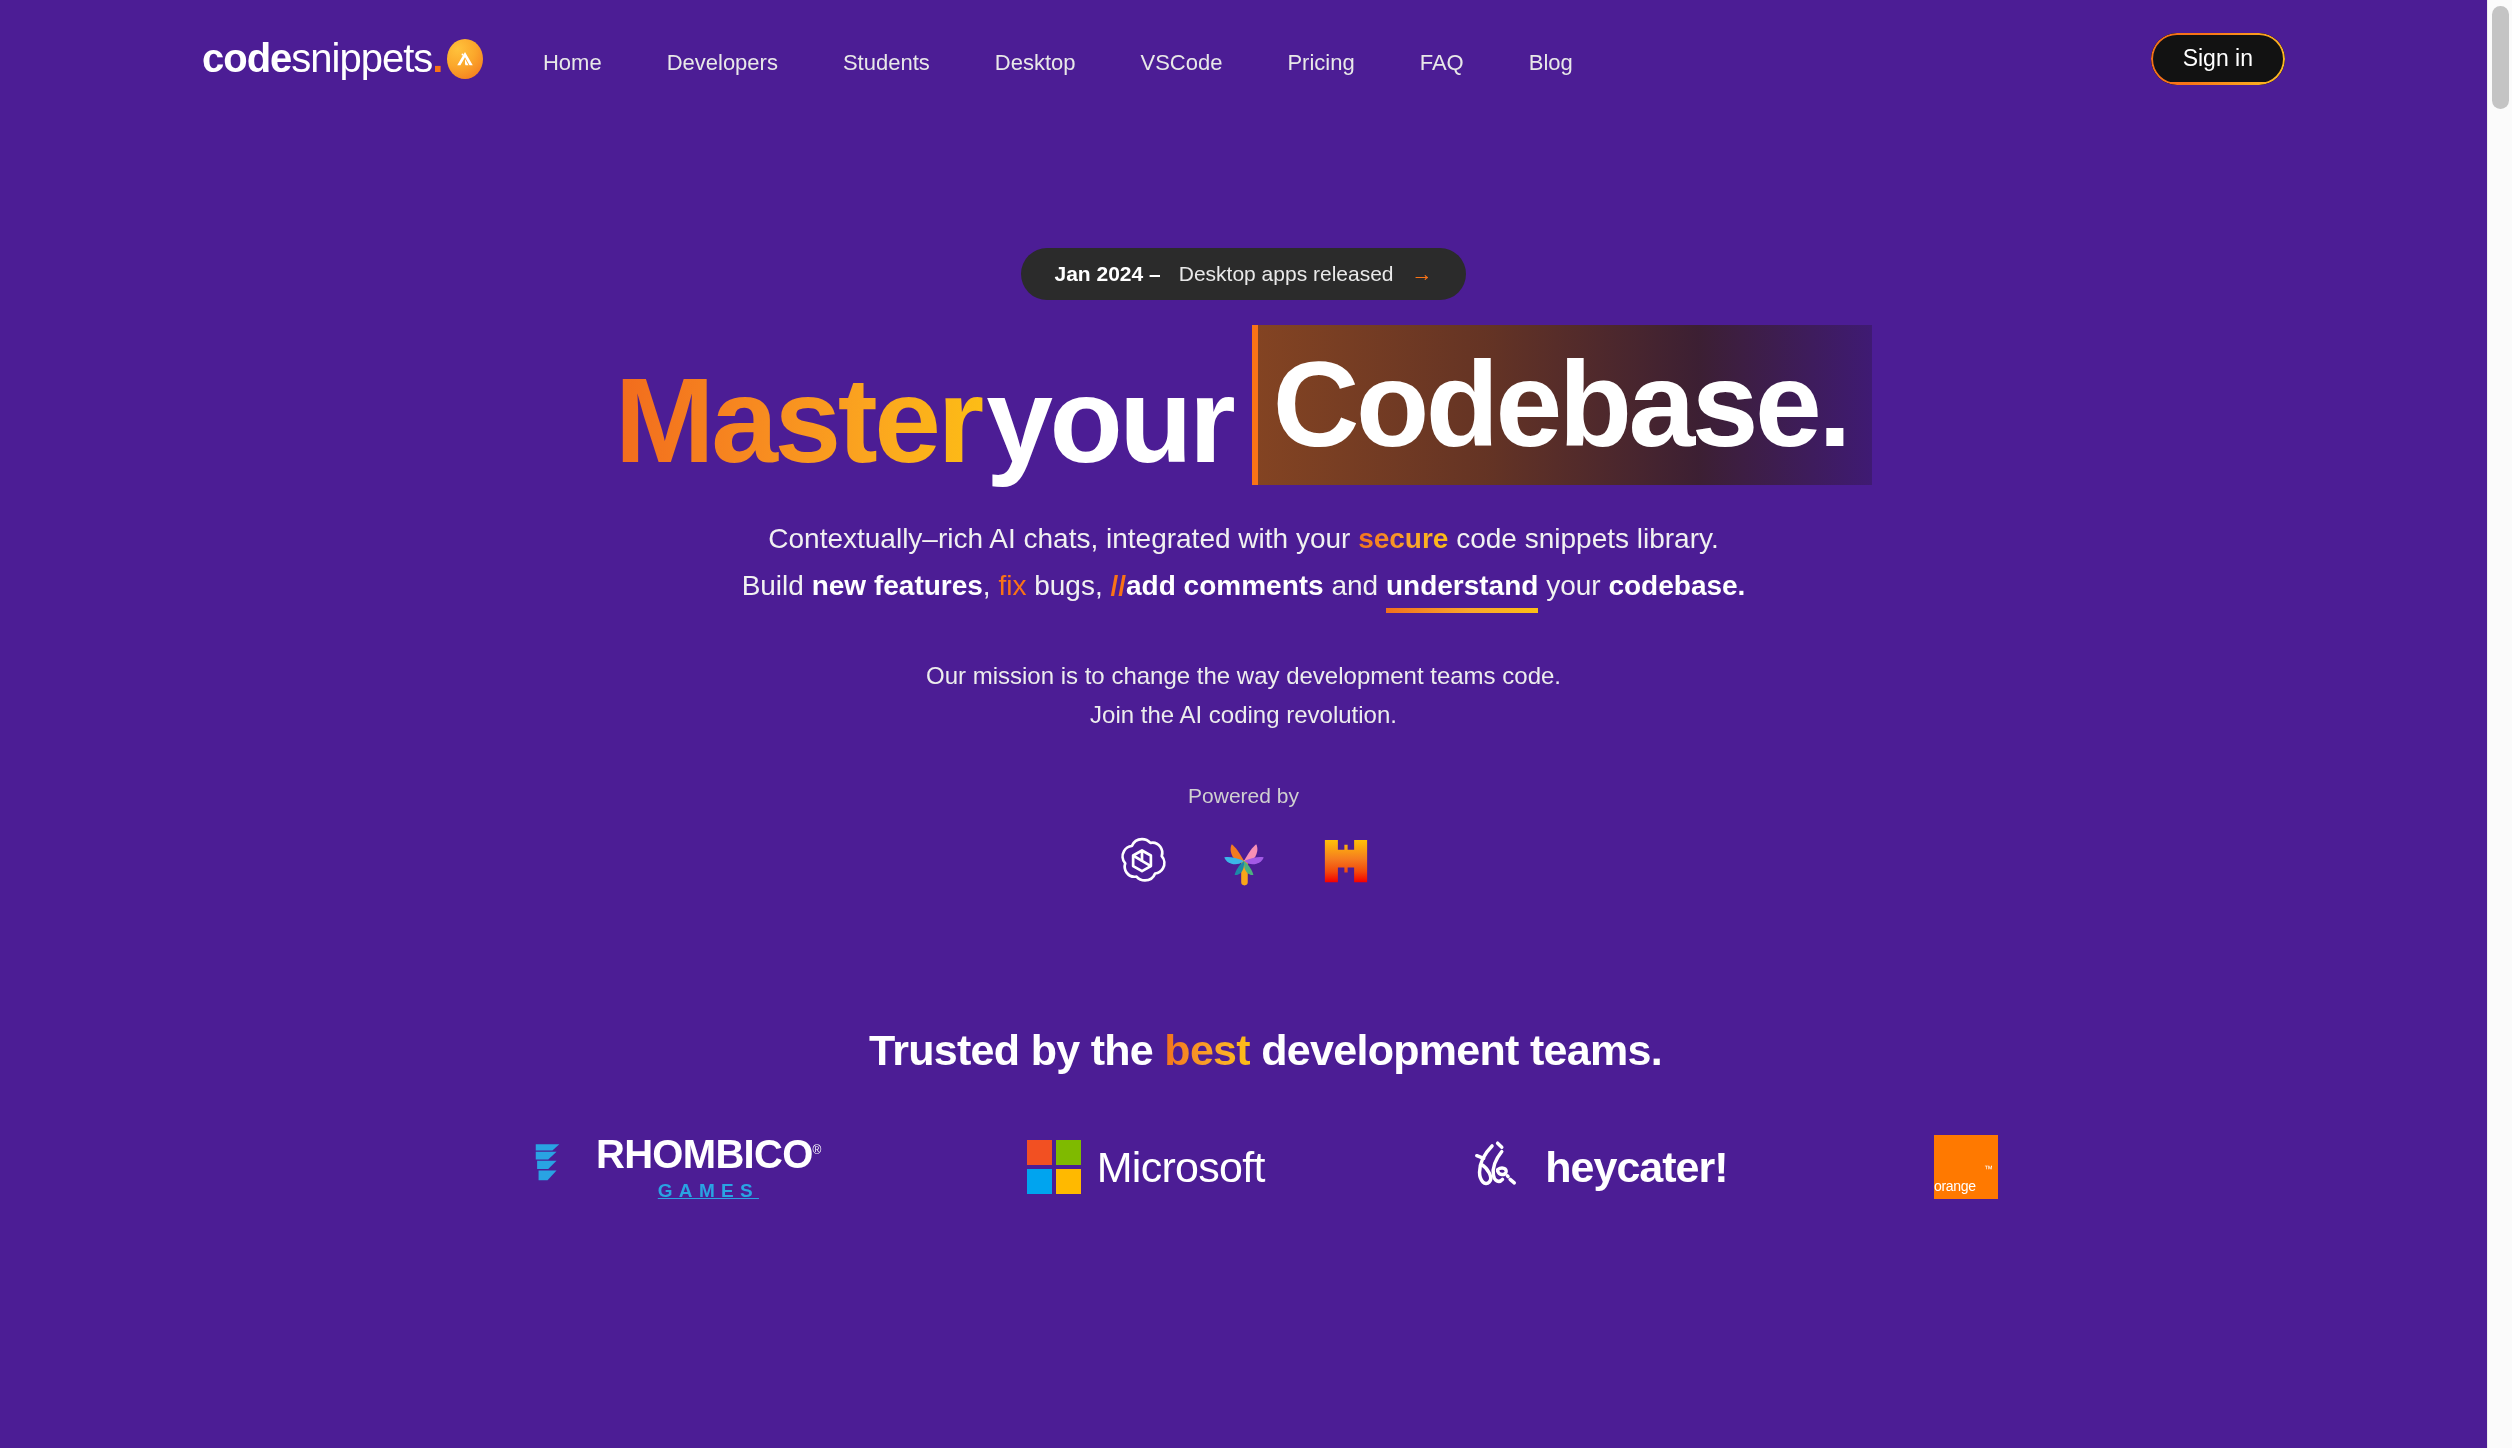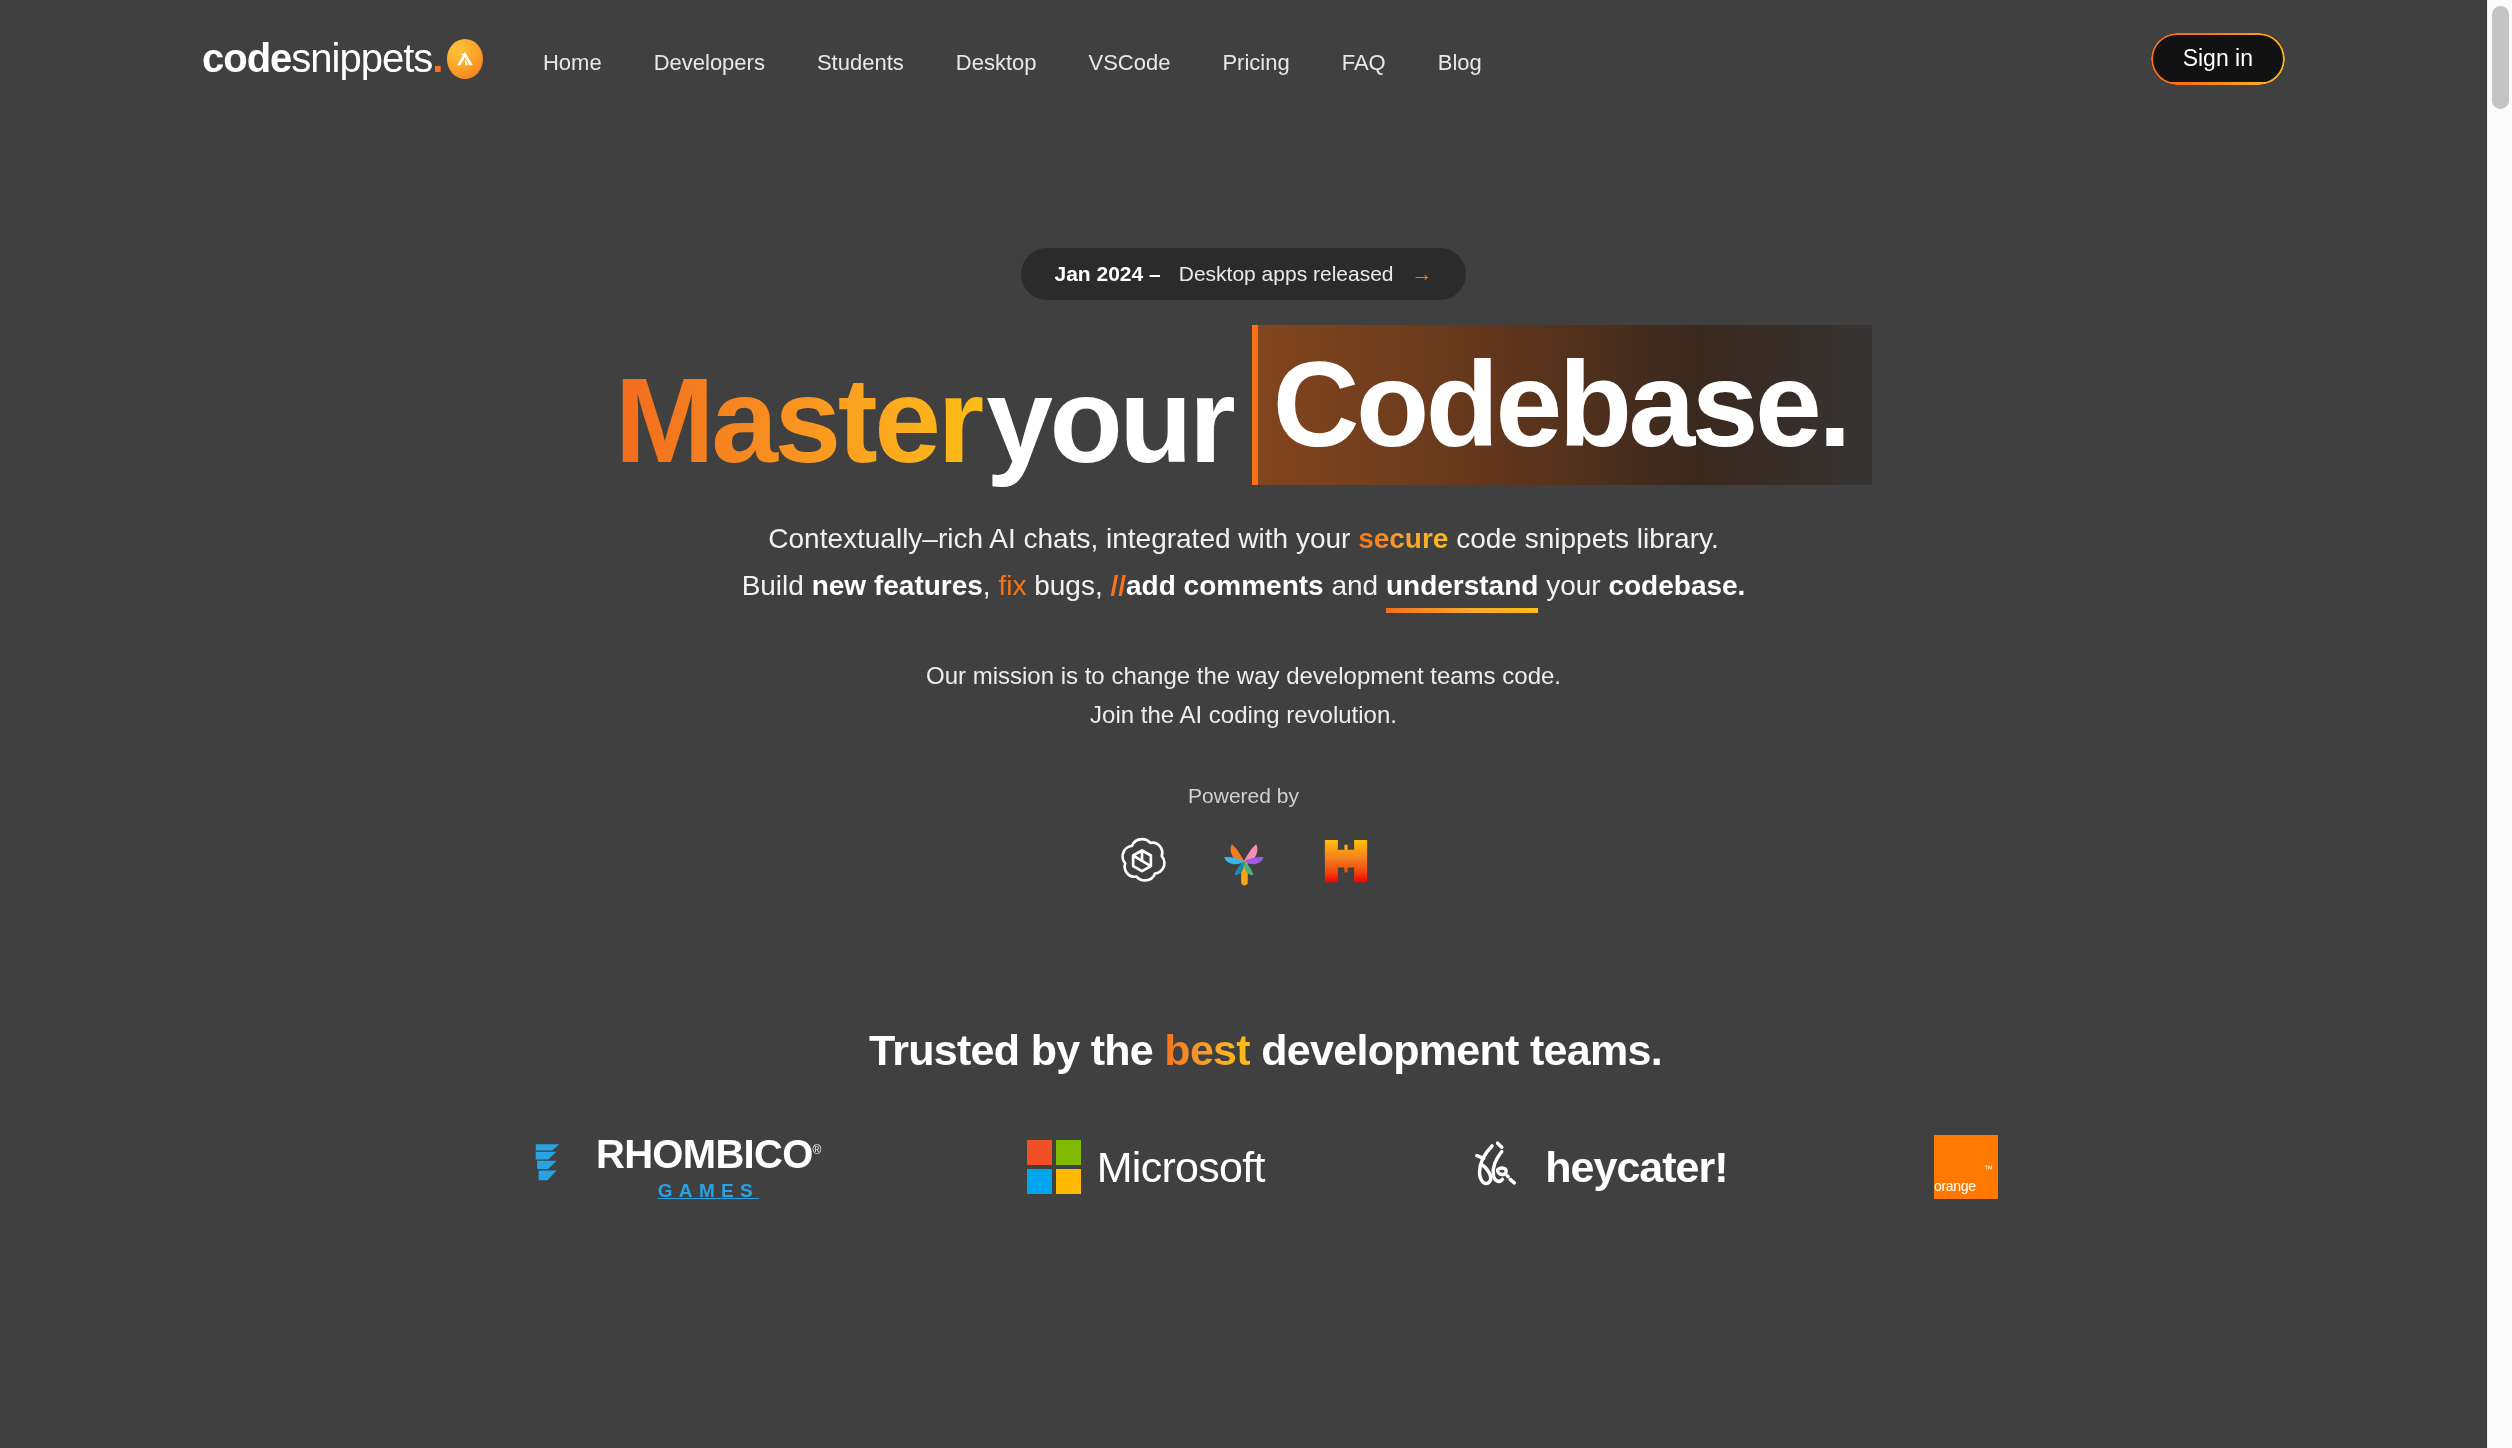--- a/index.html
+++ b/index.html
@@ -14,21 +14,21 @@
   body {
     font-family: "Liberation Sans", sans-serif;
     color: #ffffff;
     -webkit-font-smoothing: antialiased;
   }
 
   .page {
     position: relative;
     width: 2512px;
     height: 1449px;
-    background: #404040;
+    background: #4c1d95;
     overflow: hidden;
   }
 
   
   .scrollbar-track {
     position: absolute;
     top: 0; right: 0;
     width: 25px; height: 1449px;
     background: #fbfbfb;
     border-left: 1.4px solid #ededed;
@@ -86,21 +86,21 @@
     margin-left: 4.2px;
     border-radius: 50%;
     background: radial-gradient(circle at 30% 25%, #FFC23C 0%, #FBA72B 45%, #F2711C 100%);
     position: relative;
   }
   .brand-badge svg { display: block; }
 
   .nav {
     display: flex;
     align-items: flex-start;
-    gap: 4px;
+    gap: 17px;
     margin-top: 8px;
   }
   .nav-item {
     font-size: 22px;
     font-weight: 400;
     color: #e8e8e8;
     padding: 0 24px;
     text-decoration: none;
     white-space: nowrap;
     cursor: pointer;

